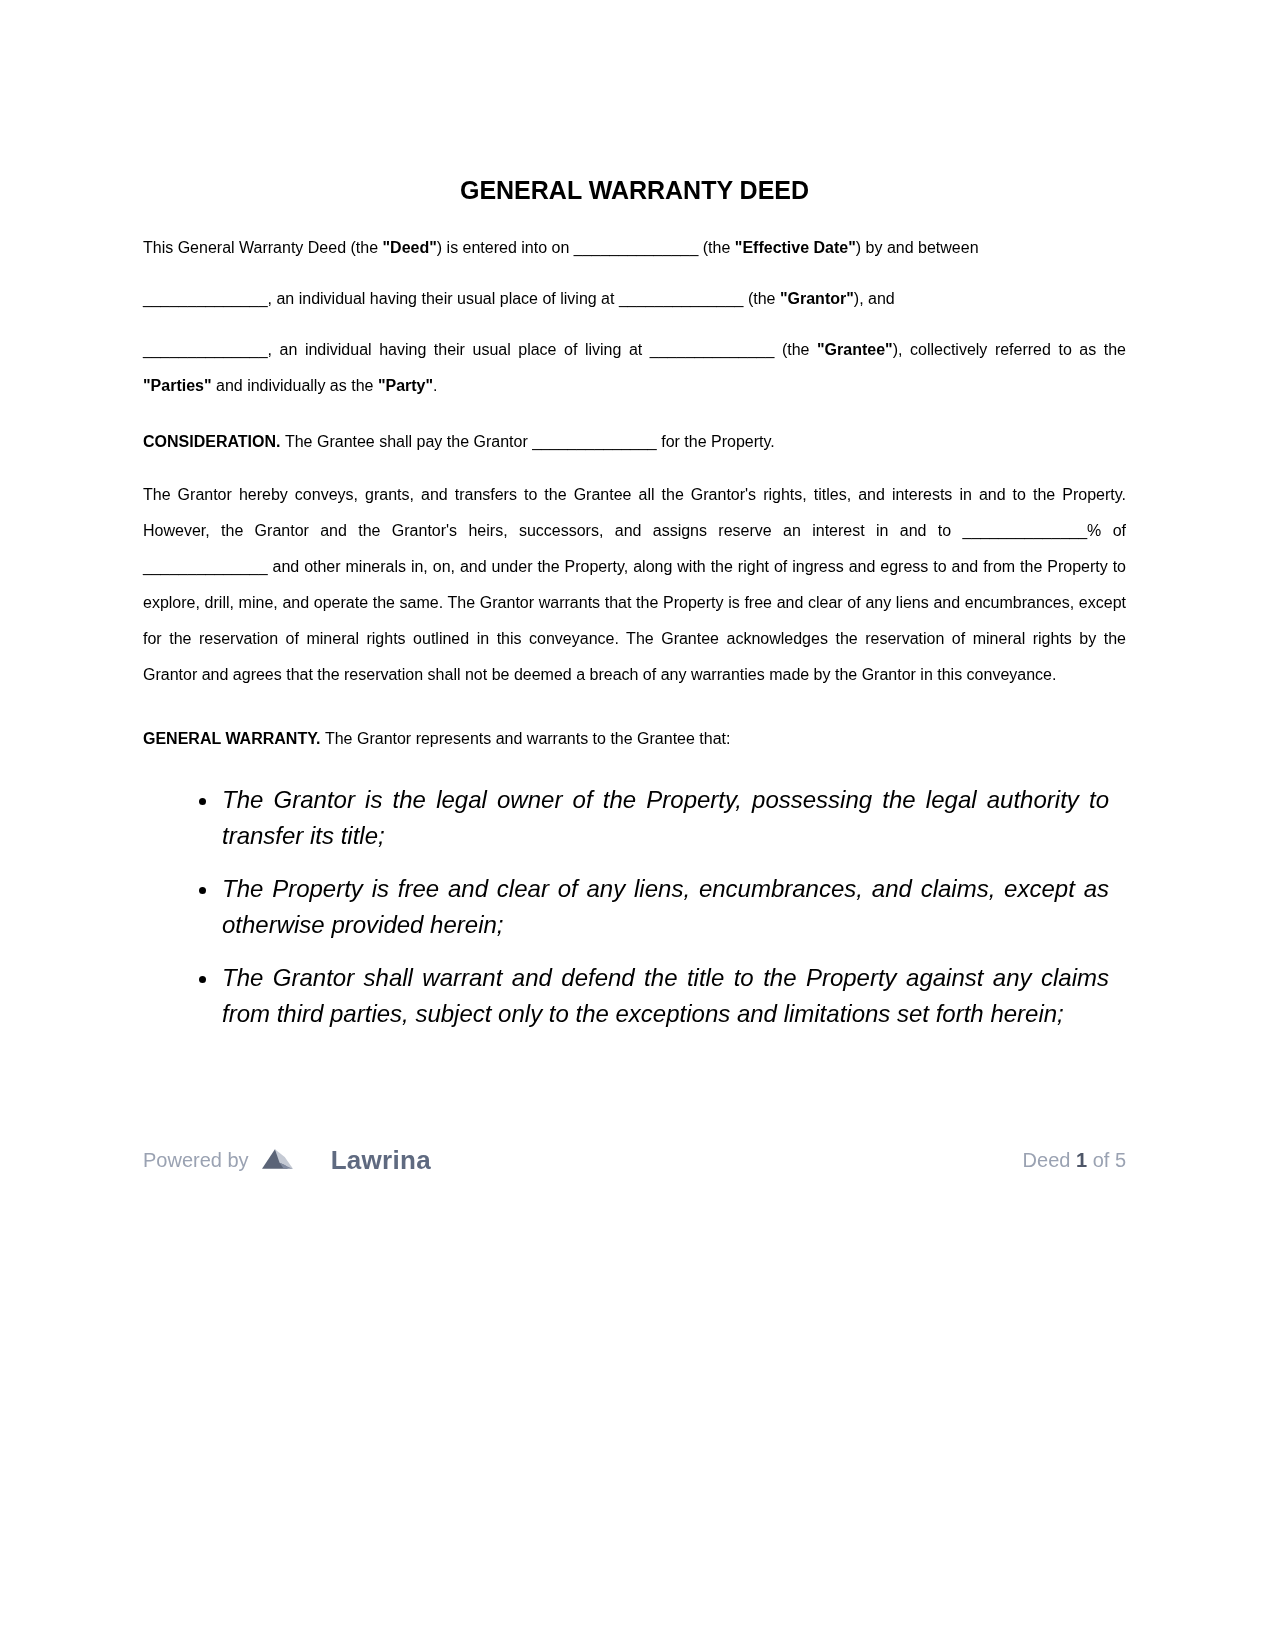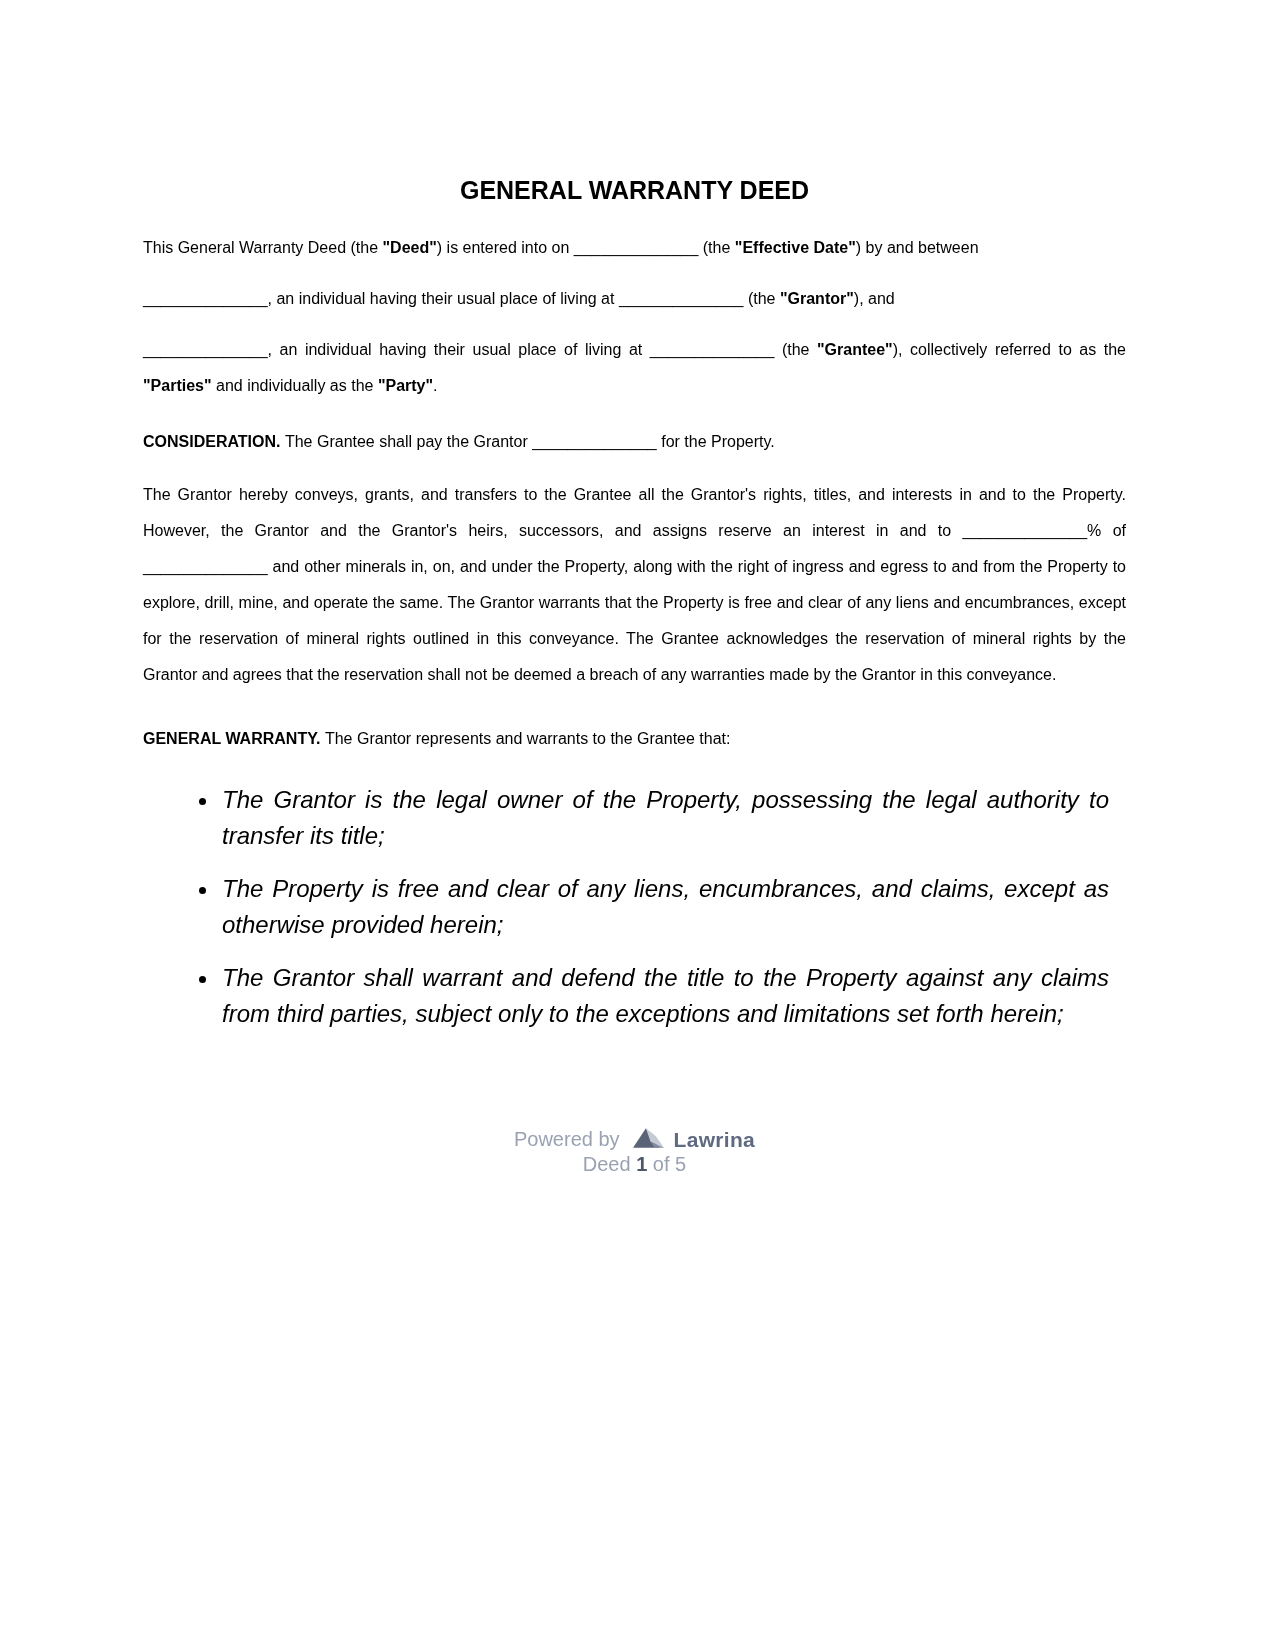--- a/index.html
+++ b/index.html
@@ -49,41 +49,41 @@
     font-style: italic;
   }
   .footer {
     position: absolute;
     left: 143px;
     right: 149px;
     bottom: 36px;
     display: flex;
     justify-content: space-between;
     align-items: center;
-    flex-direction: column;
   }
   .footer-left {
     display: flex;
     align-items: center;
     text-decoration: none;
   }
   .powered-by {
     font-size: 20px;
     color: #9aa2b2;
   }
   .logo-icon {
     margin-left: 12px;
     margin-right: 9px;
     display: inline-block;
   }
   .brand-name {
-    font-size: 21px;
+    font-size: 26px;
     font-weight: bold;
     color: #5f6a80;
     letter-spacing: 0.3px;
+    margin-left: 28px;
   }
   .page-indicator {
     font-size: 20px;
     color: #9aa2b2;
   }
   .page-indicator b {
     color: #4e5668;
     font-weight: bold;
   }
 </style>

